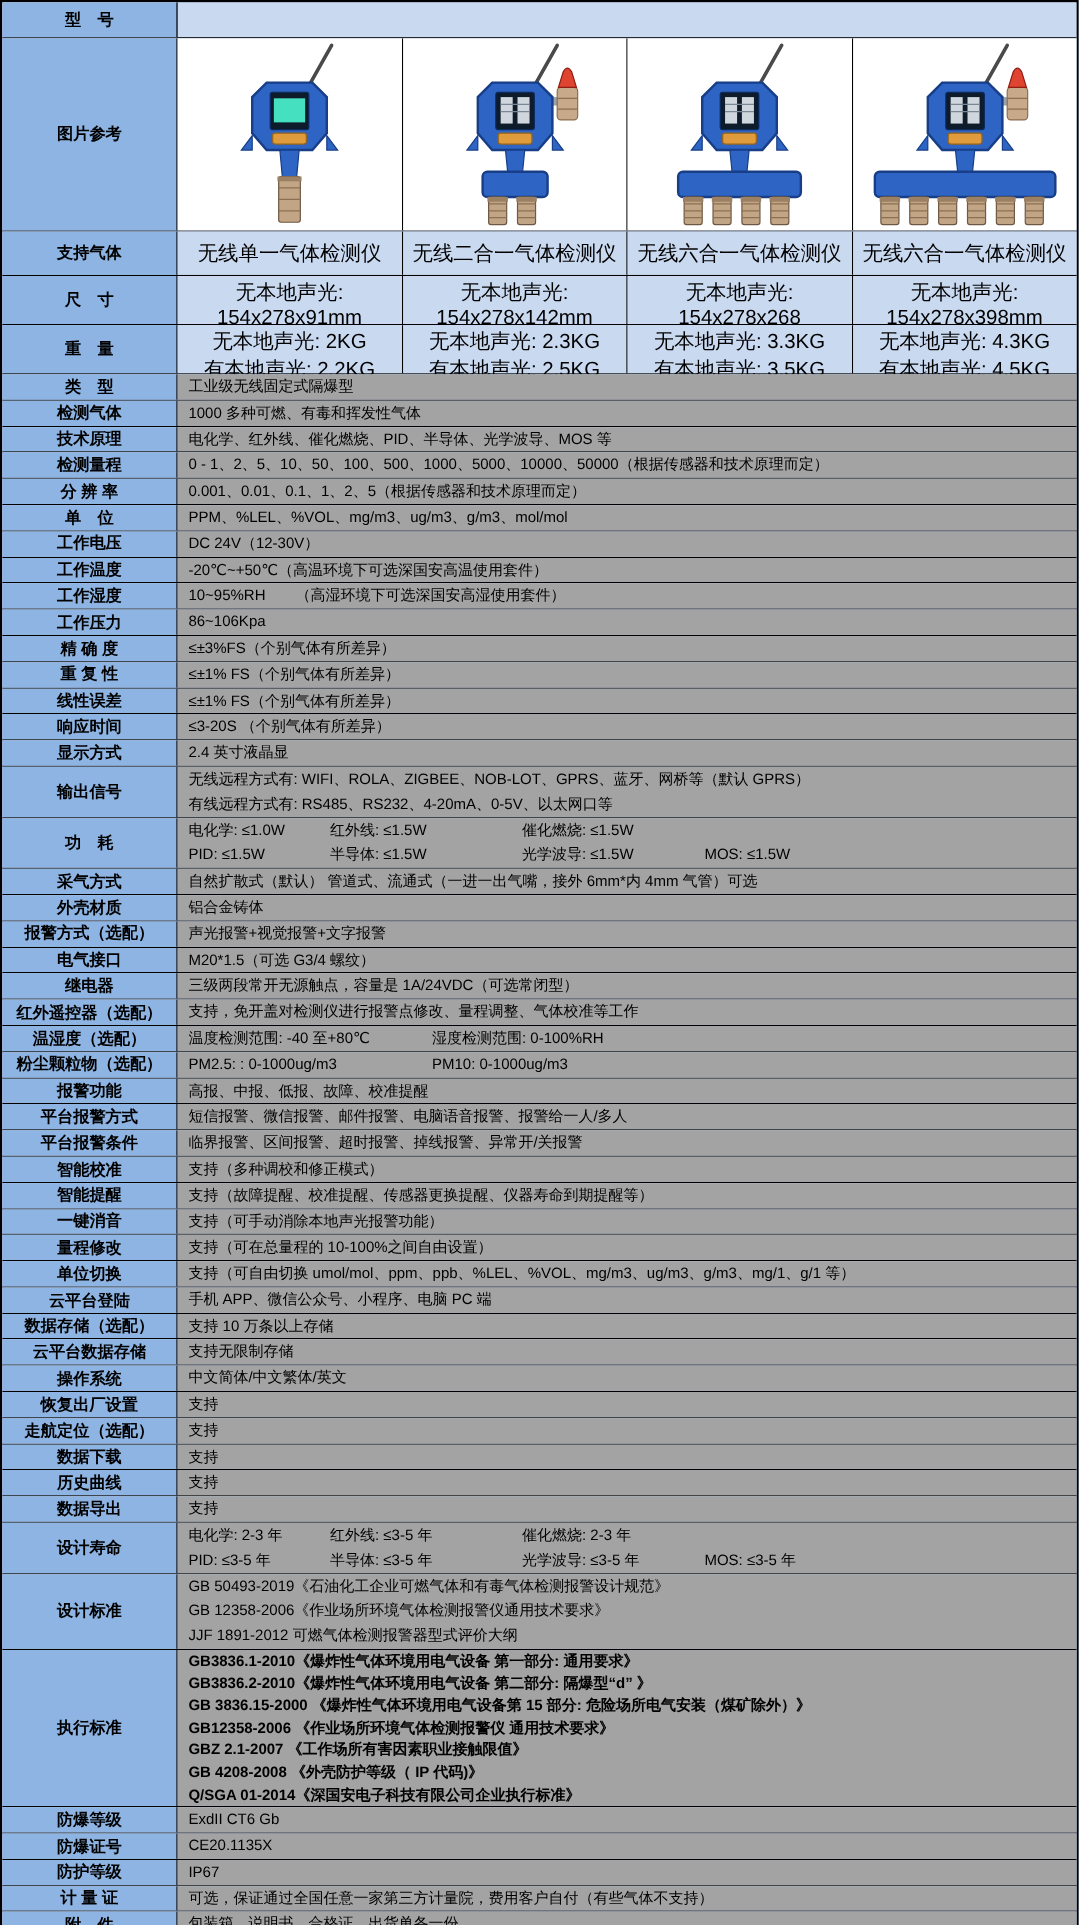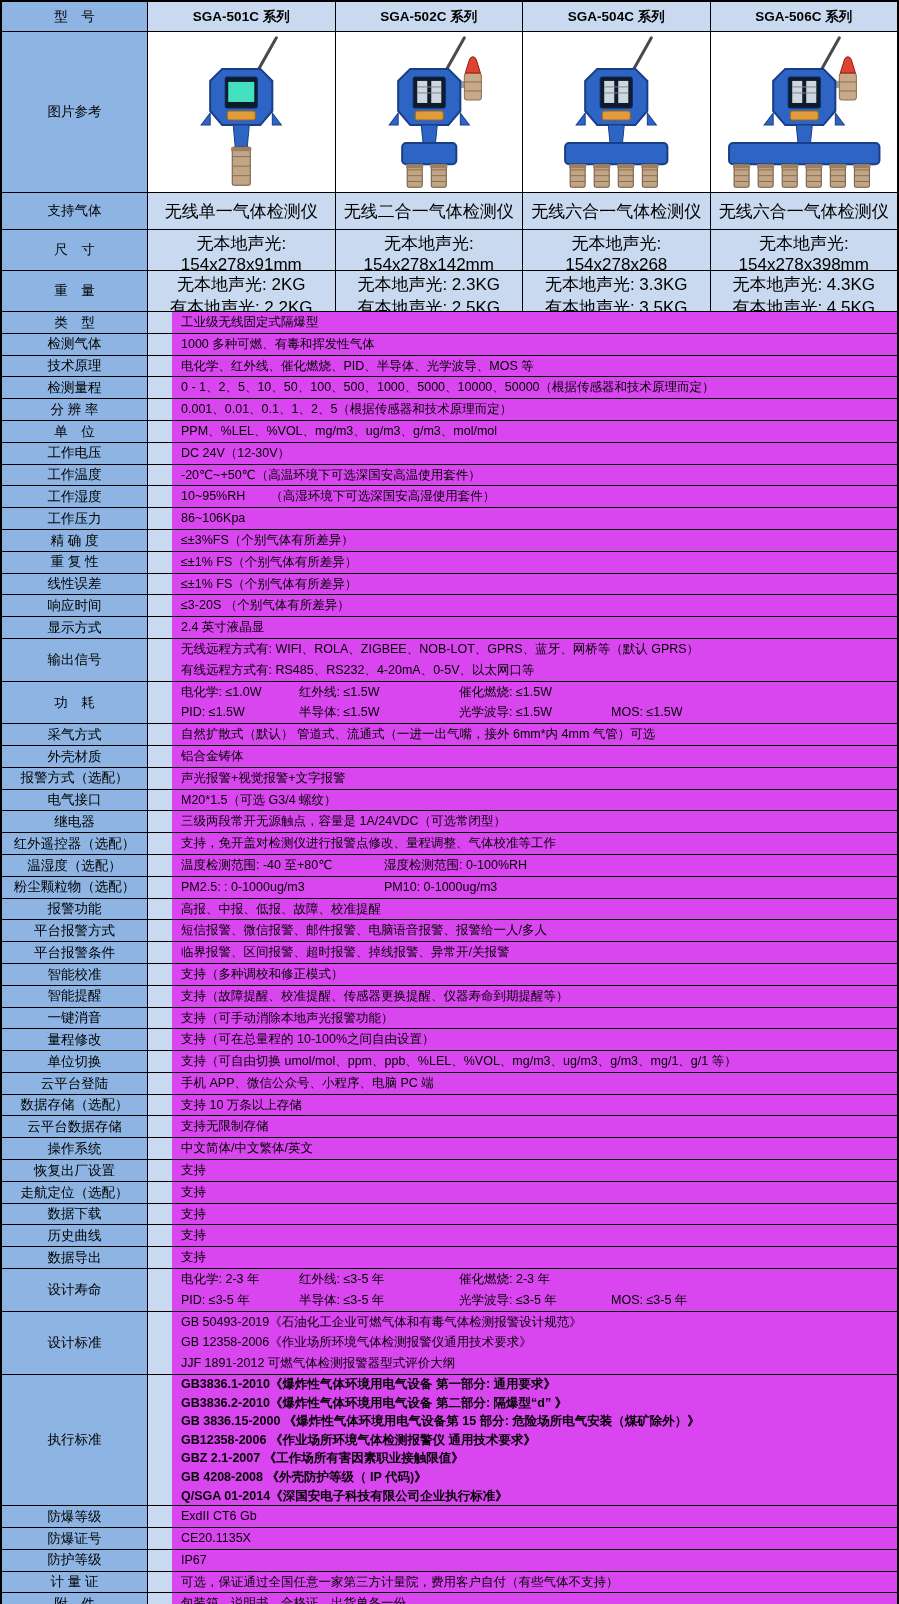--- a/index.html
+++ b/index.html
@@ -1,21 +1,21 @@
 <!DOCTYPE html>
 <html><head>
 <meta charset="utf-8">
 <style>
   html,body{margin:0;padding:0;background:#fff;}
   body{font-family:"Liberation Sans","DejaVu Sans",sans-serif;color:#000;}
   #table{width:899px;box-sizing:border-box;border:2px solid #000;display:flex;flex-direction:column;background:#c9d9f0;}
   .row{display:flex;border-bottom:1px solid #000;box-sizing:border-box;flex:0 0 auto;background:#c9d9f0;}
   .row:last-child{border-bottom:none;}
-  .label{width:146px;flex:0 0 146px;background:#8db4e2;border-right:1px solid #000;display:flex;align-items:center;justify-content:center;text-align:left;font-weight:normal;font-size:13.5px;box-sizing:border-box;padding:0 3px;line-height:1.15;}
-  .value{flex:1;background:#d946ef;display:flex;flex-direction:column;justify-content:center;padding-left:9px;box-sizing:border-box;font-size:12.5px;min-width:0;margin-left:24px;}
+  .label{width:146px;flex:0 0 146px;background:#8db4e2;border-right:1px solid #000;display:flex;align-items:center;justify-content:center;text-align:left;font-weight:bold;font-size:13.5px;box-sizing:border-box;padding:0 3px;line-height:1.15;}
+  .value{flex:1;background:#a3a3a3;display:flex;flex-direction:column;justify-content:center;padding-left:9px;box-sizing:border-box;font-size:12.5px;min-width:0;}
   .vline{height:20.8px;line-height:20.8px;white-space:pre;overflow:hidden;}
   .compact .vline{height:18.6px;line-height:18.6px;font-weight:bold;}
   .seg span{display:inline-block;white-space:pre;}
   .seg3 span:nth-child(1){min-width:118px;}
   .seg3 span:nth-child(2){min-width:160px;}
   .seg3 span:nth-child(3){min-width:152px;}
   .seg2 span:nth-child(1){min-width:203px;}
   .cols{flex:1;display:flex;min-width:0;}
   .col{flex:1;border-right:1px solid #000;box-sizing:border-box;display:flex;flex-direction:column;justify-content:space-around;align-items:center;text-align:center;font-size:17px;background:#c9d9f0;padding:2px;min-width:0;}
   .col:last-child{border-right:none;}
@@ -28,26 +28,20 @@
   .row.dimrow{height:41px;}
   .row.wtrow{height:41px;}
   .gasrow .col{justify-content:center;}
 </style>
 </head>
 <body>
 
 <div id="table">
   <div class="row header">
     <div class="label">型　号</div>
-    <div class="cols">
-      <div class="col">SGA-501C 系列</div>
-      <div class="col">SGA-502C 系列</div>
-      <div class="col">SGA-504C 系列</div>
-      <div class="col">SGA-506C 系列</div>
-    </div>
   </div>
   <div class="row imgrow">
     <div class="label">图片参考</div>
     <div class="cols" id="device-cols">
         <div class="col">
           <svg viewBox="0 0 186 154" preserveAspectRatio="xMidYMid meet">
             <line x1="106" y1="42" x2="128" y2="3" stroke="#4a4a4a" stroke-width="3" stroke-linecap="round"></line>
             <rect x="100" y="38" width="10" height="13" rx="2" fill="#6e6e6e"></rect>
             <path d="M74 34 h38 l12 12 v30 l-12 14 h-38 l-12 -14 v-30 Z" fill="#2e64c4" stroke="#173e86" stroke-width="2"></path>
             <path d="M62 78 l-9 12 h9 Z" fill="#2e64c4" stroke="#173e86"></path>

